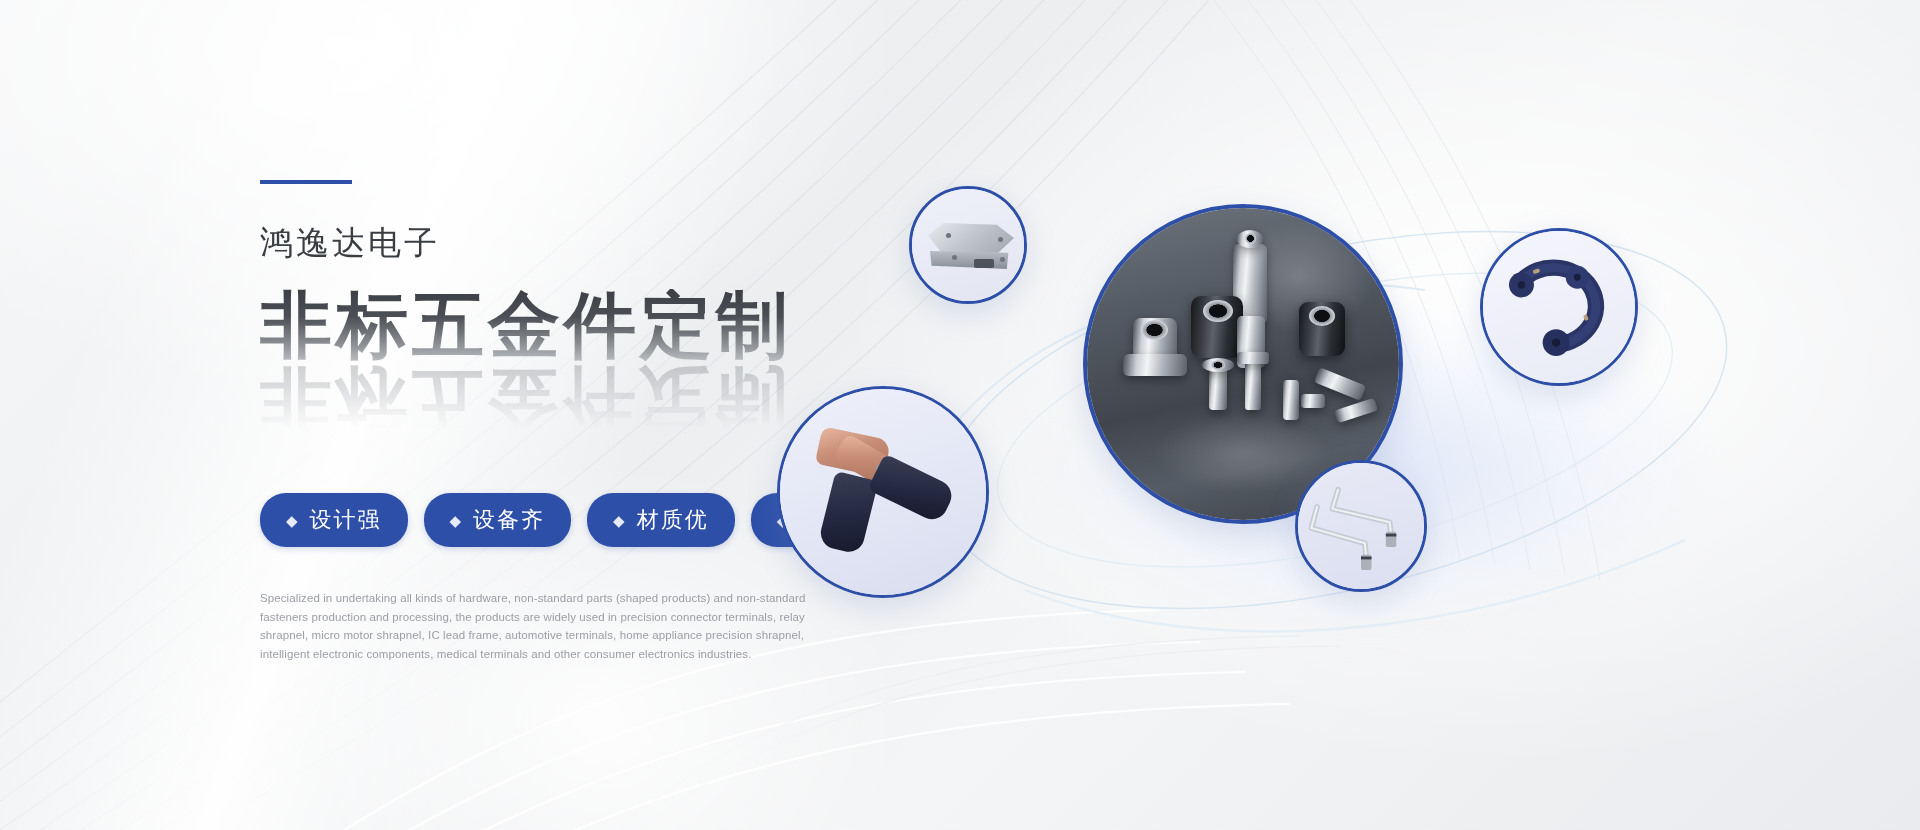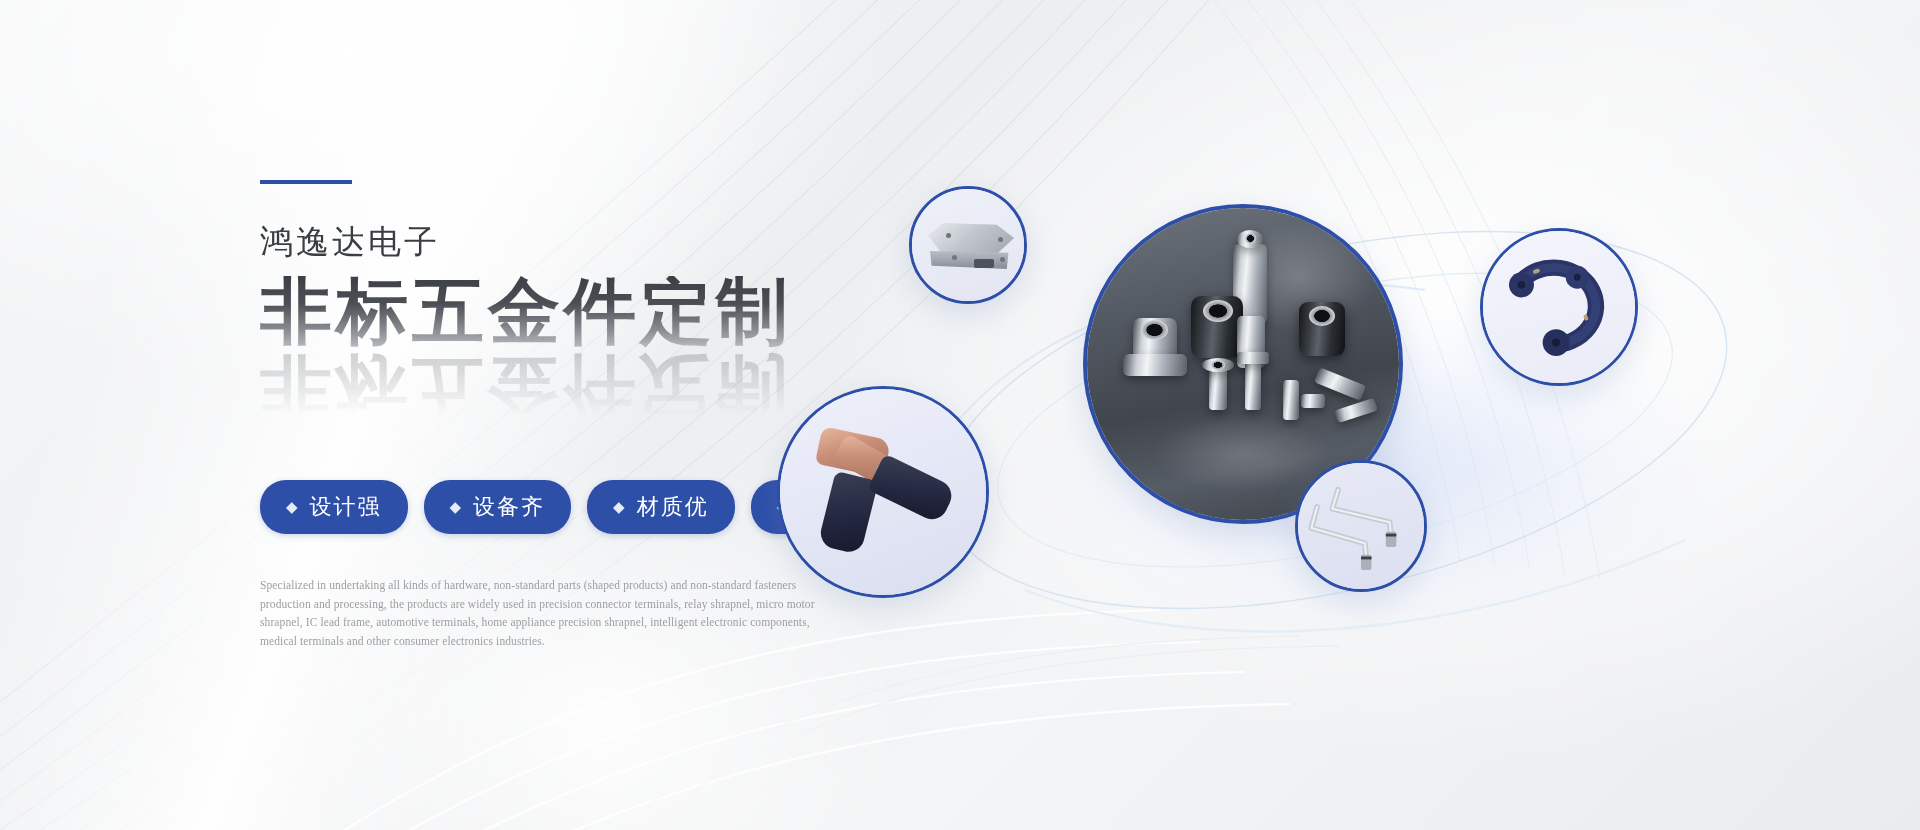--- a/index.html
+++ b/index.html
@@ -10,21 +10,20 @@
   }
 
   .banner {
     position:relative;
     width:1920px; height:830px;
     overflow:hidden;
     background:
       radial-gradient(900px 560px at 18% 6%, #ffffff 0%, rgba(255,255,255,0) 62%),
       radial-gradient(1100px 700px at 78% 42%, #ffffff 0%, rgba(255,255,255,0) 60%),
       linear-gradient(135deg,#f6f7f8 0%,#eceef0 38%,#f4f5f6 62%,#e9ebee 100%);
-    font-family: Liberation Serif, serif;
   }
 
   
   .bg-waves { position:absolute; inset:0; pointer-events:none; }
   .bg-waves svg { display:block; width:100%; height:100%; }
 
   .sheen-a {
     position:absolute; left:-420px; top:-380px;
     width:1500px; height:1500px;
     background:linear-gradient(122deg, rgba(255,255,255,0) 38%, rgba(255,255,255,.95) 52%, rgba(255,255,255,0) 66%);
@@ -43,21 +42,21 @@
 
   .rule {
     width:92px; height:4px; background:#2d4fa8; margin-bottom:42px;
   }
 
   .brand {
     font-size:33px; color:#3a3d42; letter-spacing:3px;
     font-weight:400; line-height:1;
   }
 
-  .headline-wrap { position:relative; margin-top:17px; height:150px; }
+  .headline-wrap { position:relative; margin-top:30px; height:150px; }
   .headline {
     font-size:72px; font-weight:bold; letter-spacing:4px; line-height:1;
     background:linear-gradient(180deg,#3c3f45 0%,#4b4e54 38%,#8e9196 78%,#b9bcc1 100%);
     -webkit-background-clip:text; background-clip:text;
     color:transparent; -webkit-text-fill-color:transparent;
     white-space:nowrap;
   }
   .headline-reflect {
     position:absolute; left:0; top:76px;
     font-size:72px; font-weight:bold; letter-spacing:4px; line-height:1;

